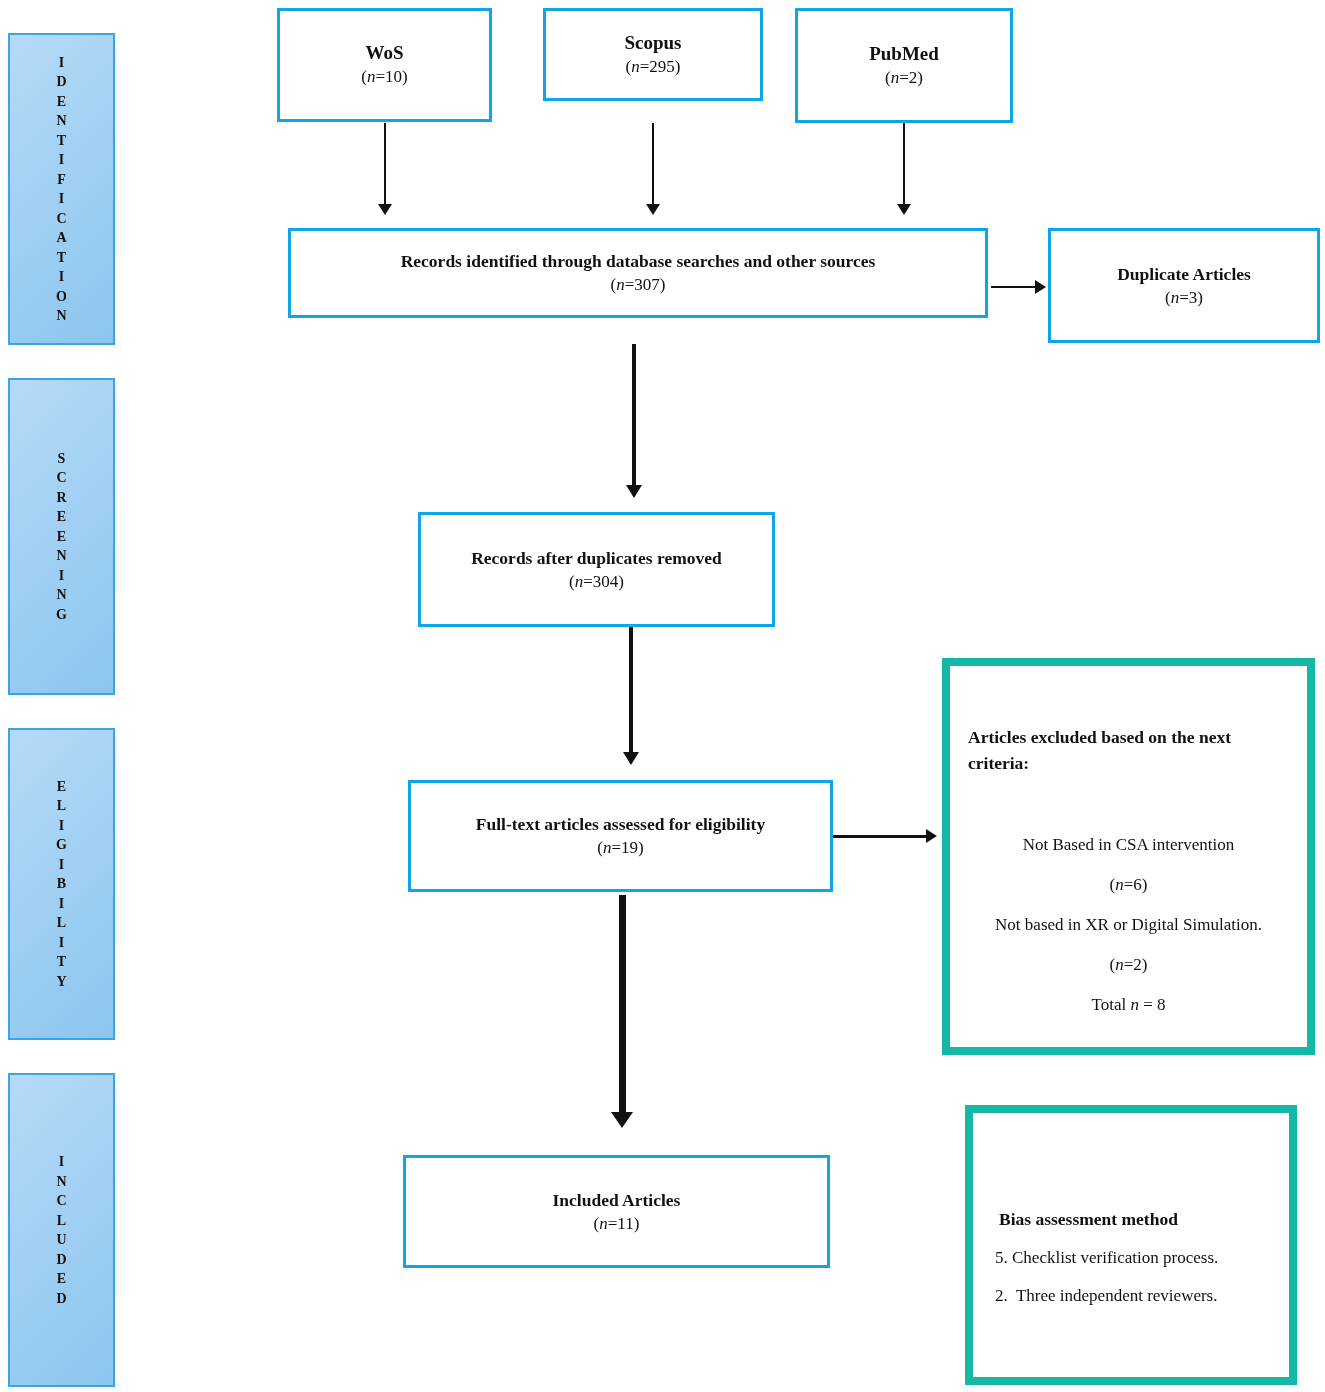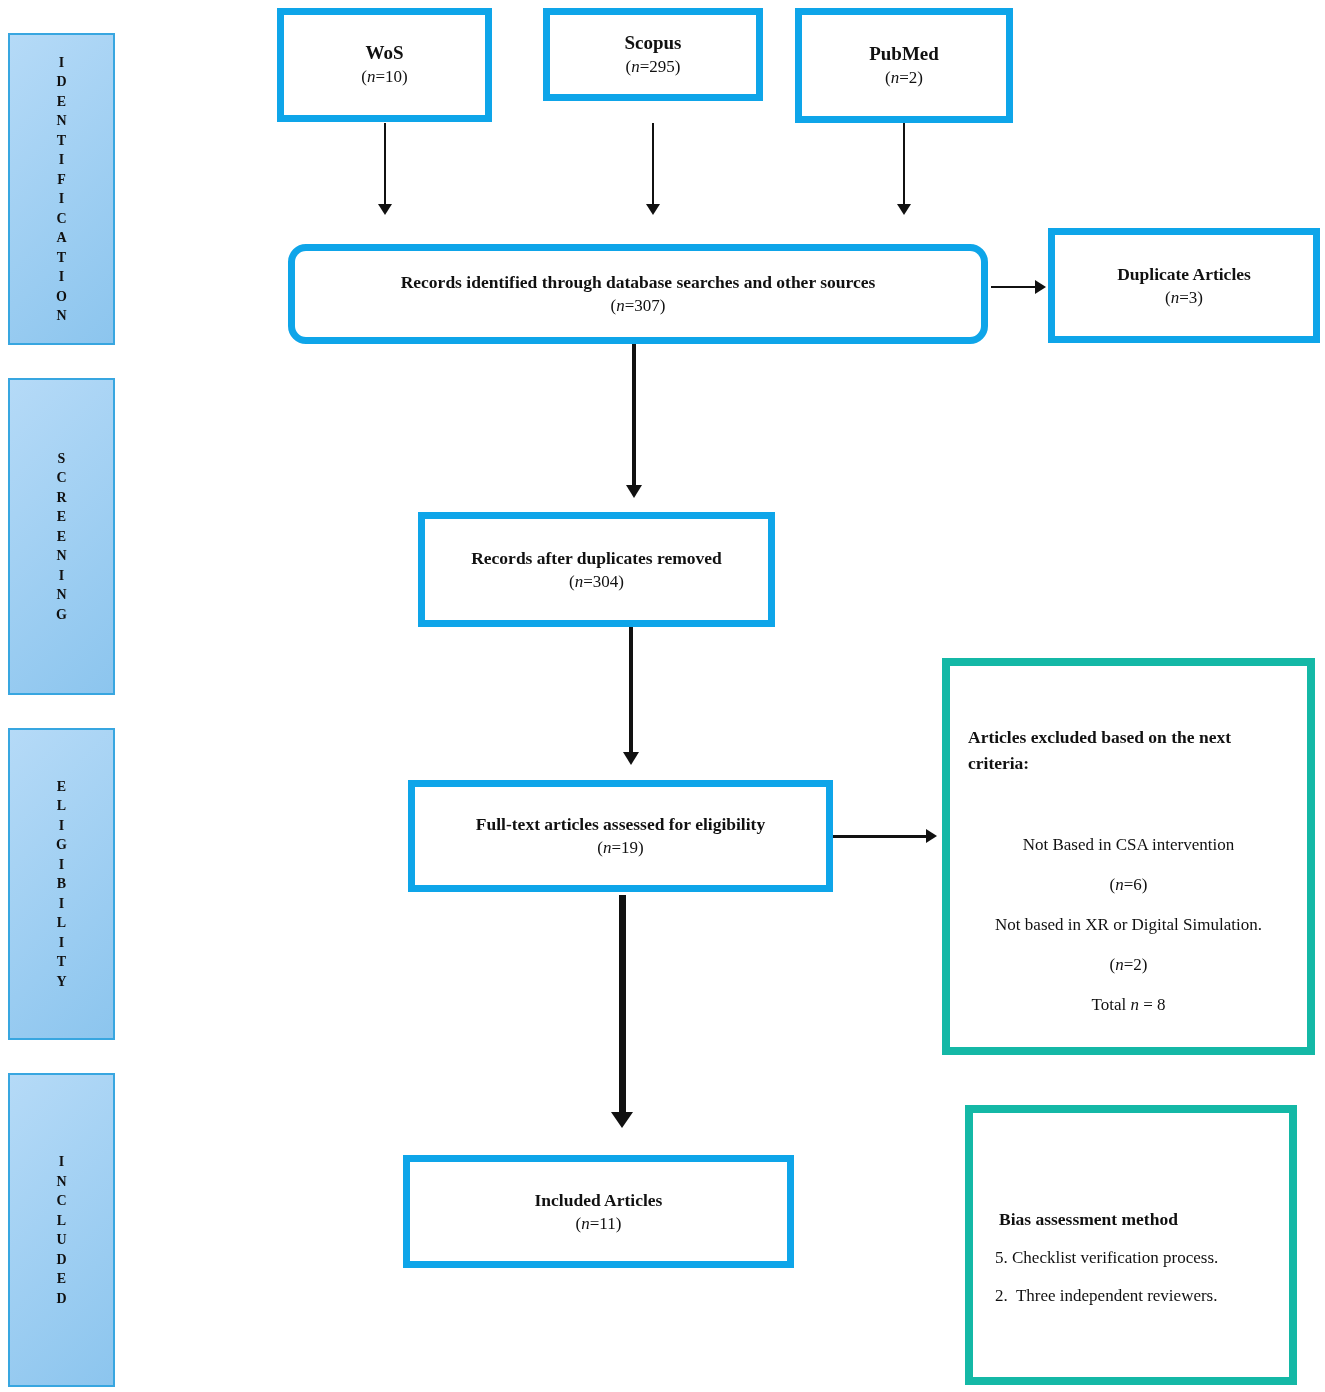--- a/index.html
+++ b/index.html
@@ -32,21 +32,21 @@
     font-weight:bold;
     font-size:14px;
     line-height:19.5px;
     color:#101010;
   }
 
   
   .fbox{
     position:absolute;
     background:#ffffff;
-    border:7px solid #0ea5e9;
+    border:3px solid #0ea5e9;
     box-sizing:border-box;
     display:flex;flex-direction:column;align-items:center;justify-content:center;
     text-align:center;
     padding:4px 10px;
   }
   .fbox-title{font-weight:bold;font-size:17.5px;line-height:24px;}
   .fbox-title.big{font-size:19px;}
   .fbox-count{font-size:17px;line-height:24px;}
   .fbox-count i{font-style:italic;}
 
@@ -145,21 +145,21 @@
   </div>
   <div class="fbox" style="left:543px;top:8px;width:220px;height:93px;">
     <div class="fbox-title big">Scopus</div>
     <div class="fbox-count"><span>(</span><i>n</i><span>=295)</span></div>
   </div>
   <div class="fbox" style="left:795px;top:8px;width:218px;height:115px;">
     <div class="fbox-title big">PubMed</div>
     <div class="fbox-count"><span>(</span><i>n</i><span>=2)</span></div>
   </div>
 
-  <div class="fbox" style="left:288px;top:244px;width:700px;height:100px;border-radius:18px;">
+  <div class="fbox" style="left:288px;top:228px;width:700px;height:90px;">
     <div class="fbox-title">Records identified through database searches and other sources</div>
     <div class="fbox-count"><span>(</span><i>n</i><span>=307)</span></div>
   </div>
 
   <div class="fbox" style="left:1048px;top:228px;width:272px;height:115px;">
     <div class="fbox-title">Duplicate Articles</div>
     <div class="fbox-count"><span>(</span><i>n</i><span>=3)</span></div>
   </div>
 
   <div class="fbox" style="left:418px;top:512px;width:357px;height:115px;">
@@ -176,21 +176,21 @@
     <div class="excluded-inner">
       <div class="excluded-title">Articles excluded based on the next criteria:</div>
       <div class="excluded-line">Not Based in CSA intervention</div>
       <div class="excluded-line"><span>(</span><i>n</i><span>=6)</span></div>
       <div class="excluded-line">Not based in XR or Digital Simulation.</div>
       <div class="excluded-line"><span>(</span><i>n</i><span>=2)</span></div>
       <div class="excluded-line"><span>Total </span><i>n</i><span> = 8</span></div>
     </div>
   </div>
 
-  <div class="fbox" style="left:403px;top:1155px;width:391px;height:113px;">
+  <div class="fbox" style="left:403px;top:1155px;width:427px;height:113px;">
     <div class="fbox-title">Included Articles</div>
     <div class="fbox-count"><span>(</span><i>n</i><span>=11)</span></div>
   </div>
 
   <div class="note-box" style="left:965px;top:1105px;width:332px;height:280px;">
     <div class="bias-inner">
       <div class="bias-title">Bias assessment method</div>
       <div class="bias-item">5. Checklist verification process.</div>
       <div class="bias-item">2.  Three independent reviewers.</div>
     </div>

